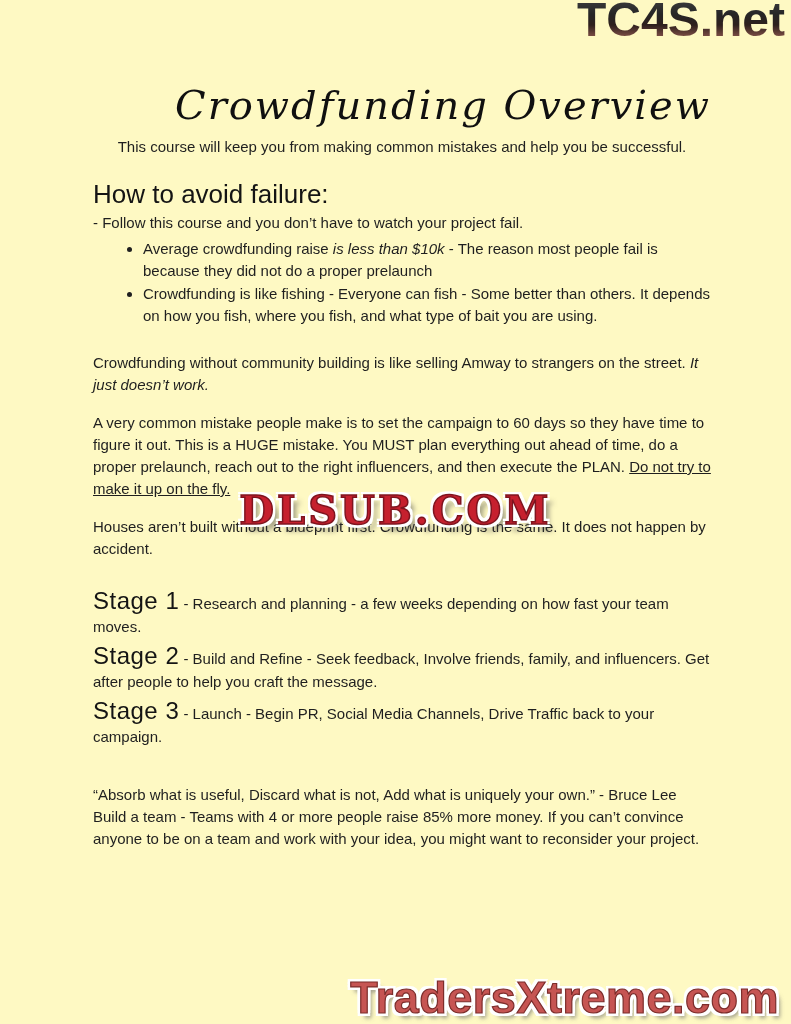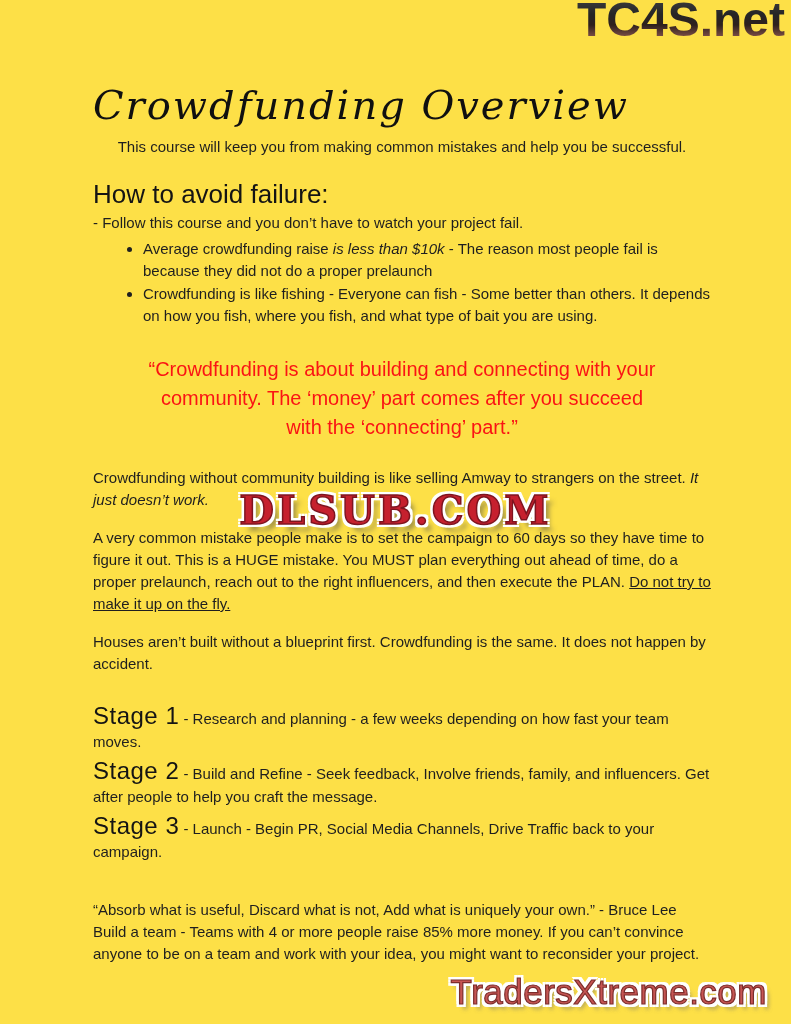--- a/index.html
+++ b/index.html
@@ -4,35 +4,35 @@
 <style>
   :root{
     --accent-red:#fa1414;
     --watermark-red:#c6202e;
     --footer-red:#c65553;
     --text-color:#1f1f1f;
   }
   *{box-sizing:border-box;}
   html,body{margin:0;padding:0;background:#ffffff;}
   .page{
-    position:relative;width:791px;height:1024px;background:#fde047;overflow:hidden;
+    position:relative;width:791px;height:1024px;background:#fef9c3;overflow:hidden;
     font-family:"Liberation Sans",sans-serif;color:var(--text-color);
   }
   
   .tc4s-logo{
     position:absolute;top:-8px;right:6px;
     font-size:48px;font-weight:700;letter-spacing:0;
     color:#33302e;
     background:linear-gradient(180deg,#474747 0%,#262626 40%,#2e201d 60%,#8a564c 85%,#c59c8f 100%);
     -webkit-background-clip:text;background-clip:text;
     -webkit-text-fill-color:transparent;
   }
   .content{position:absolute;left:93px;top:0;width:618px;}
   .doc-title{
-    margin-top:82px;text-align:left;
+    margin-top:82px;text-align:right;
     font-family:"DejaVu Serif",serif;font-style:italic;font-weight:400;
     font-size:40px;line-height:1.15;color:#101010;letter-spacing:2px;
   }
   .doc-subtitle{text-align:center;font-size:15px;line-height:20px;margin-top:9px;}
   .sec-heading{font-size:26px;line-height:30px;font-weight:400;color:#141414;margin:22px 0 3px 0;}
   .sec-heading.h2{margin-top:26px;}
   .body-p{font-size:15px;line-height:22px;margin:0;}
   .block{display:block;}
   .it{font-style:italic;}
   .und{text-decoration:underline;}
@@ -57,22 +57,22 @@
     color:var(--watermark-red);
     -webkit-text-stroke:1.5px #7e141f;
     text-shadow:
       -3px -3px 0 #fff,3px -3px 0 #fff,-3px 3px 0 #fff,3px 3px 0 #fff,
       -3px 0 0 #fff,3px 0 0 #fff,0 -3px 0 #fff,0 3px 0 #fff,
       6px 7px 5px rgba(70,70,70,.5);
     z-index:5;white-space:nowrap;
   }
   
   .traders{
-    position:absolute;top:972px;right:24px;
-    font-size:35px;font-weight:400;letter-spacing:0.5px;
+    position:absolute;top:972px;right:12px;
+    font-size:45px;font-weight:700;letter-spacing:0.5px;
     color:var(--footer-red);
     -webkit-text-stroke:1.2px #7c2d2b;
     text-shadow:
       -3px -3px 0 #fff,3px -3px 0 #fff,-3px 3px 0 #fff,3px 3px 0 #fff,
       -3px 0 0 #fff,3px 0 0 #fff,0 -3px 0 #fff,0 3px 0 #fff,
       4px 5px 4px rgba(110,110,110,.7);
     z-index:5;white-space:nowrap;
   }
 </style>
 </head>
@@ -90,25 +90,20 @@
     <div class="sec-heading">How to avoid failure:</div>
     <p class="body-p">
       <span class="block">- Follow this course and you don’t have to watch your project fail.</span>
     </p>
 
     <ul class="bullets">
       <li><span>Average crowdfunding raise </span><span class="it">is less than $10k</span><span> - The reason most people fail is because they did not do a proper prelaunch</span></li>
       <li>Crowdfunding is like fishing - Everyone can fish - Some better than others. It depends on how you fish, where you fish, and what type of bait you are using.</li>
     </ul>
 
-    <div class="red-quote">
-      <span>“Crowdfunding is about building and connecting with your</span>
-      <span>community. The ‘money’ part comes after you succeed</span>
-      <span>with the ‘connecting’ part.”</span>
-    </div>
 
     <p class="body-p p-amway"><span>Crowdfunding without community building is like selling Amway to strangers on the street. </span><span class="it">It just doesn’t work.</span></p>
 
     <p class="body-p p-mistake"><span>A very common mistake people make is to set the campaign to 60 days so they have time to figure it out. This is a HUGE mistake. You MUST plan everything out ahead of time, do a proper prelaunch, reach out to the right influencers, and then execute the PLAN. </span><span class="und">Do not try to make it up on the fly.</span></p>
 
     <p class="body-p p-houses">Houses aren’t built without a blueprint first. Crowdfunding is the same. It does not happen by accident.</p>
 
     <p class="stage-p stage-first"><span class="stage-label">Stage 1</span><span> - Research and planning - a few weeks depending on how fast your team moves.</span></p>
     <p class="stage-p"><span class="stage-label">Stage 2</span><span> - Build and Refine - Seek feedback, Involve friends, family, and influencers. Get after people to help you craft the message.</span></p>
     <p class="stage-p"><span class="stage-label">Stage 3</span><span> - Launch - Begin PR, Social Media Channels, Drive Traffic back to your campaign.</span></p>

